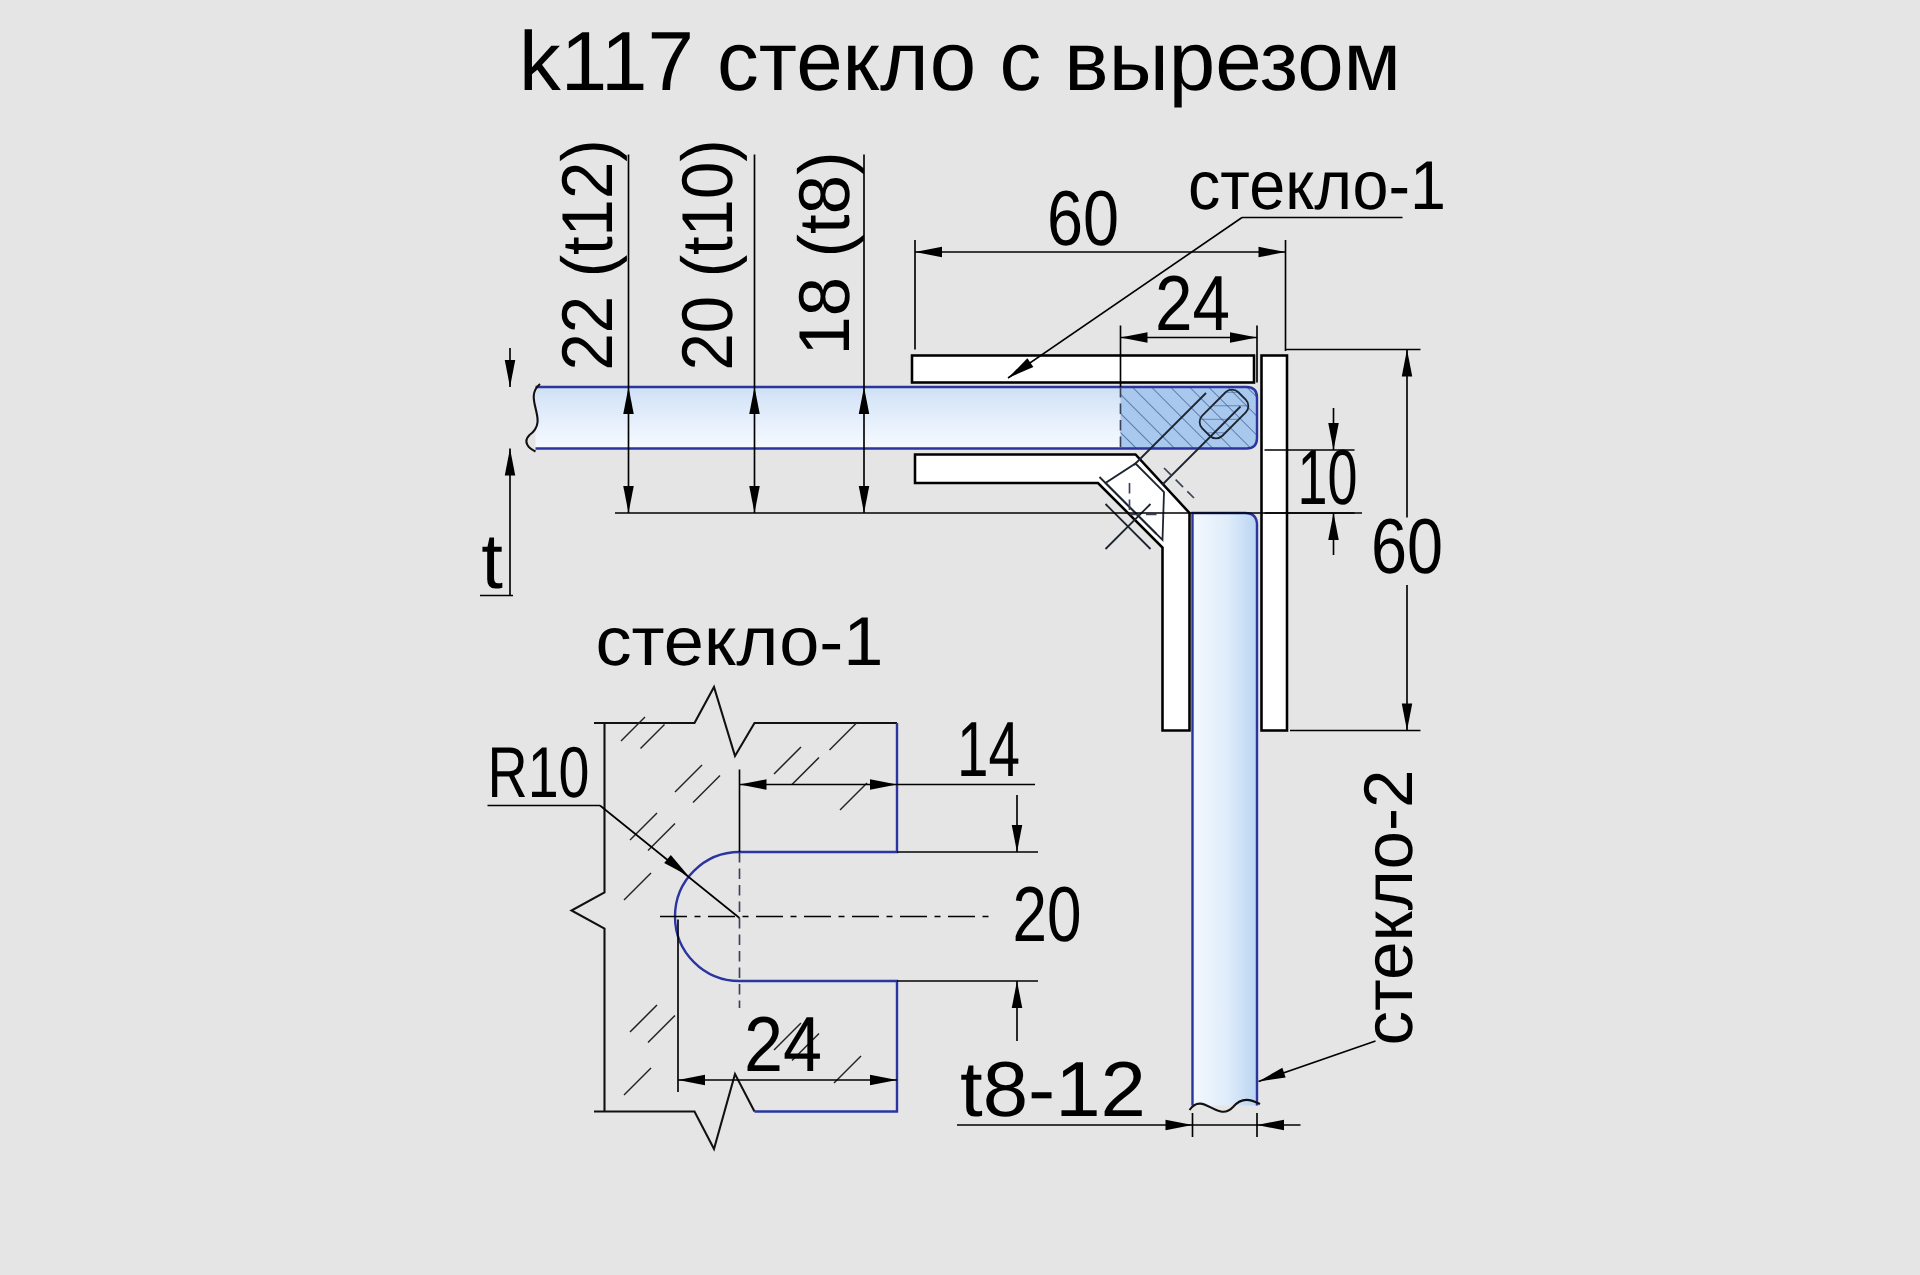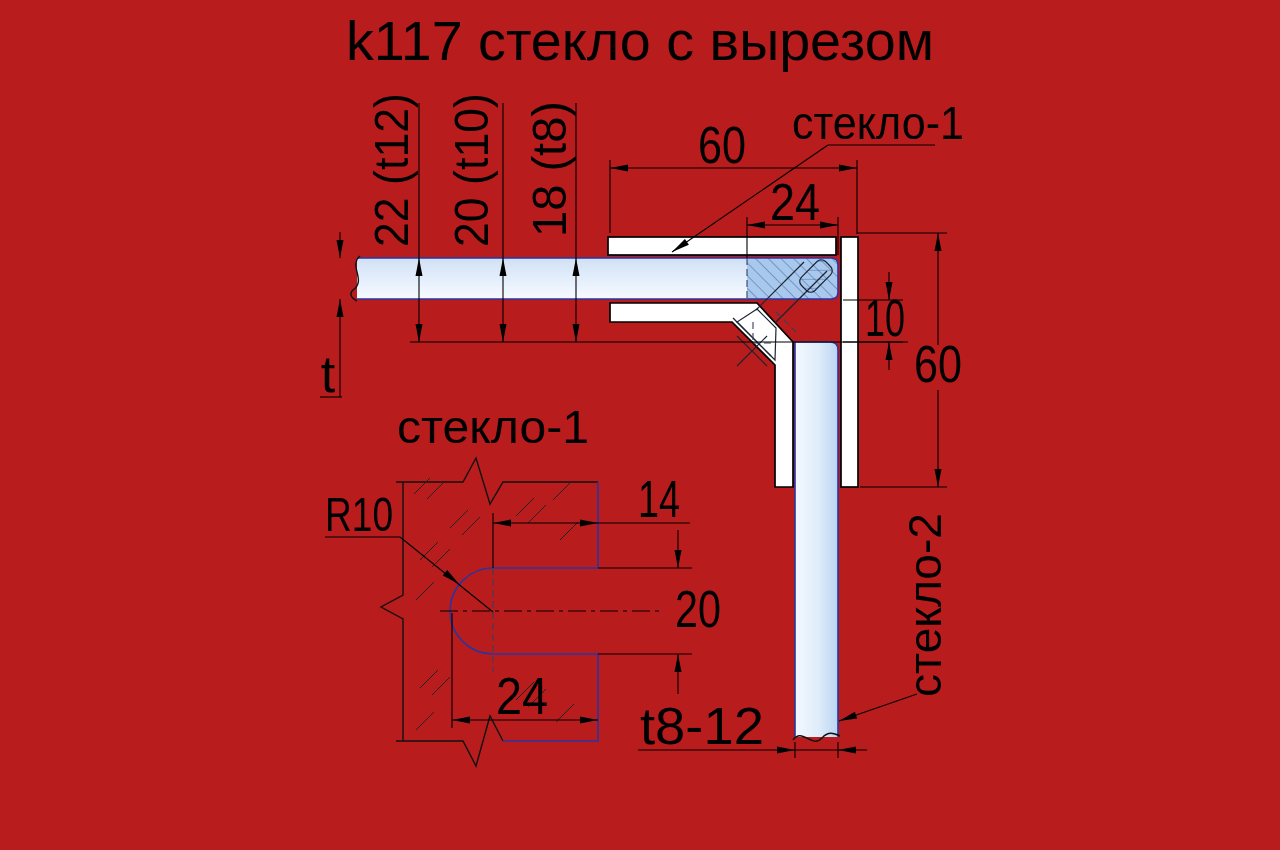--- a/index.html
+++ b/index.html
@@ -1,16 +1,16 @@
 <!DOCTYPE html>
 <html><head>
 <meta charset="utf-8">
 <style>
   html,body{margin:0;padding:0;background:#fff;}
-  .stage{width:1280px;height:850px;position:relative;background:#b91c1c;font-family:"Liberation Sans",sans-serif;}
+  .stage{width:1280px;height:850px;position:relative;background:#e5e5e5;font-family:"Liberation Sans",sans-serif;}
   svg{display:block;}
   .ln{stroke:#000;stroke-width:1.1;fill:none;}
   .thk{stroke:#000;stroke-width:1.7;fill:#fff;}
   .blu{stroke:#2a35a0;stroke-width:1.6;fill:none;}
   .brk{stroke:#111;stroke-width:1.4;fill:none;}
   .dsh{stroke:#39405a;stroke-width:1.1;fill:none;stroke-dasharray:7 4;}
   .cl{stroke:#000;stroke-width:1;fill:none;stroke-dasharray:18 5 4 5;}
   .arr{fill:#000;stroke:none;}
   .scrw{stroke:#1c2430;stroke-width:1.2;fill:none;}
   .hatchln{stroke:#222;stroke-width:1;fill:none;}

